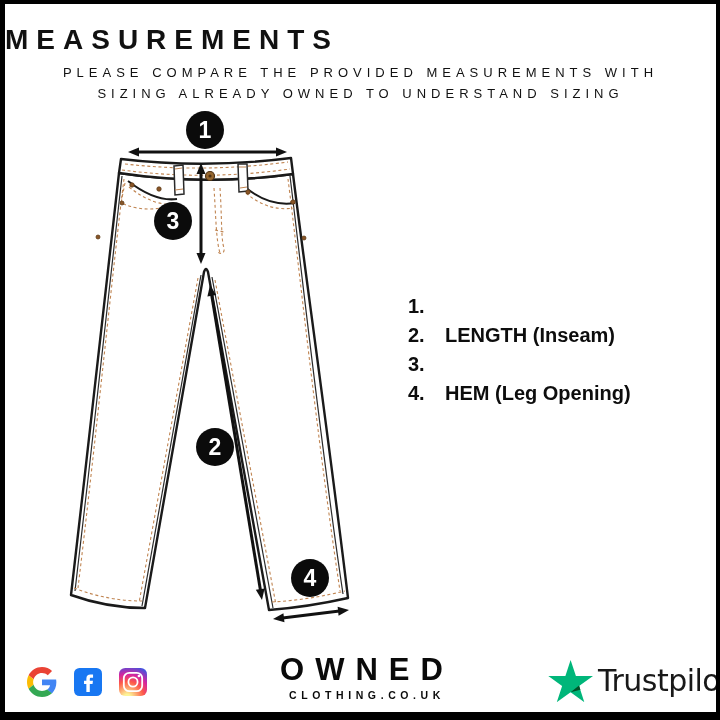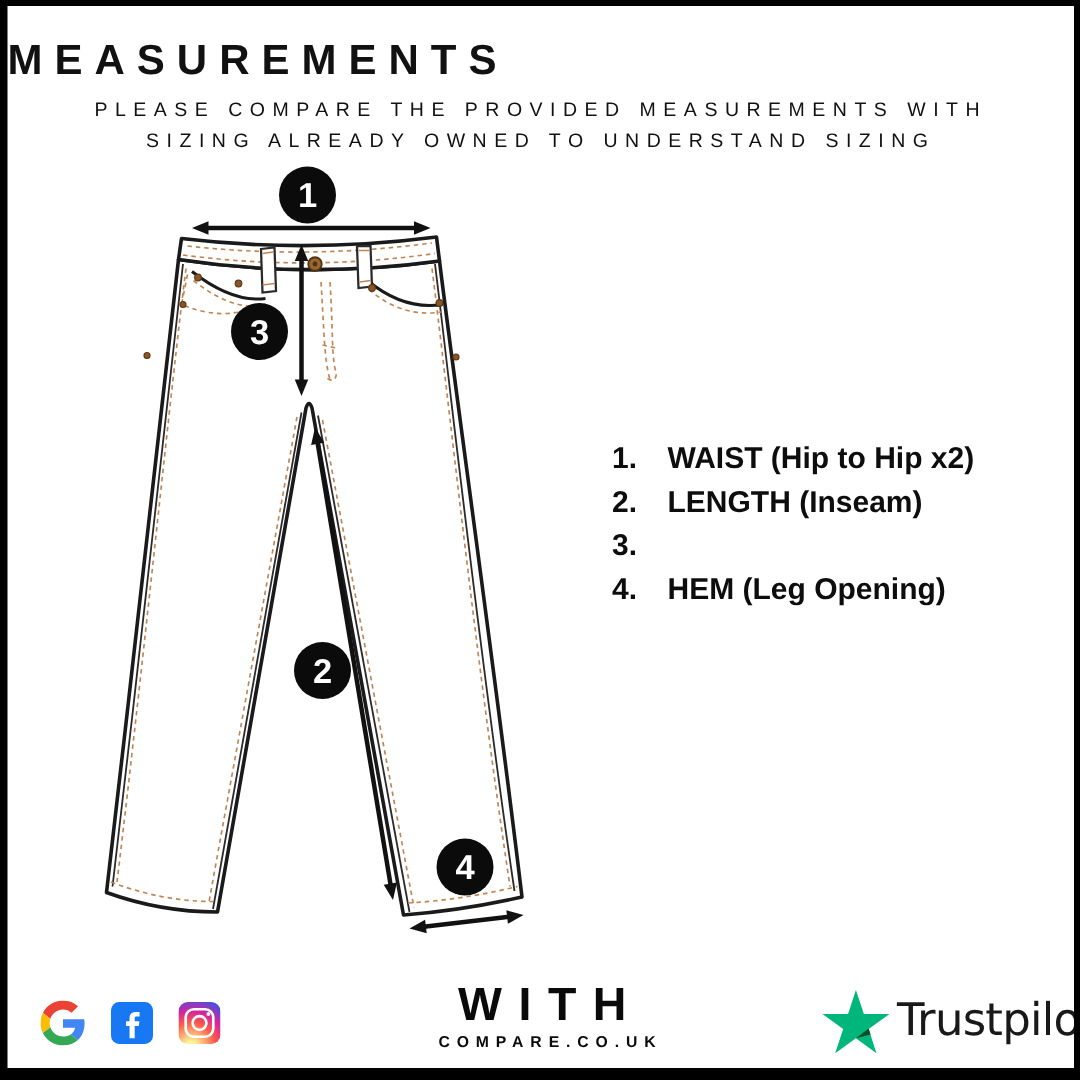--- a/index.html
+++ b/index.html
@@ -134,21 +134,20 @@
   </svg>
 
   <div class="abs marker m1">1</div>
   <div class="abs marker m3">3</div>
   <div class="abs marker m2">2</div>
   <div class="abs marker m4">4</div>
 
   <div class="abs legend">
     <div class="legend-row">
       <span class="legend-num">1.</span>
-      <span class="legend-label">WAIST (Hip to Hip x2)</span>
     </div>
     <div class="legend-row">
       <span class="legend-num">2.</span>
       <span class="legend-label">LENGTH (Inseam)</span>
     </div>
     <div class="legend-row">
       <span class="legend-num">3.</span>
     </div>
     <div class="legend-row">
       <span class="legend-num">4.</span>
@@ -184,22 +183,22 @@
         </defs>
         <rect x="0" y="0" width="36" height="36" rx="8" fill="url(#igGrad)"></rect>
         <rect x="6.2" y="6.2" width="23.6" height="23.6" rx="7" fill="none" stroke="#fff" stroke-width="2.3"></rect>
         <circle cx="18" cy="18" r="5.9" fill="none" stroke="#fff" stroke-width="2.3"></circle>
         <circle cx="25.6" cy="10.3" r="1.7" fill="#fff"></circle>
       </svg>
     </span>
   </div>
 
   <div class="abs brand">
-    <div class="brand-name">WITH</div>
-    <div class="brand-domain">COMPARE.CO.UK</div>
+    <div class="brand-name">OWNED</div>
+    <div class="brand-domain">CLOTHING.CO.UK</div>
   </div>
 
   <div class="abs trustpilot">
     <span style="display:inline-flex;">
       <svg width="45" height="43" viewBox="0 0 44 42" xmlns="http://www.w3.org/2000/svg">
         <path fill="#00B67A" d="M44 16.6H27.3L22.1.9 17 16.6H.3l13.5 9.8-5.2 15.8 13.5-9.8 13.4 9.8-5.1-15.8L44 16.6z"></path>
         <path fill="#005128" d="M31.7 30l-1.3-4-8.3 6.4 9.6-2.4z"></path>
       </svg>
     </span>
     <span class="tp-label">Trustpilot</span>

